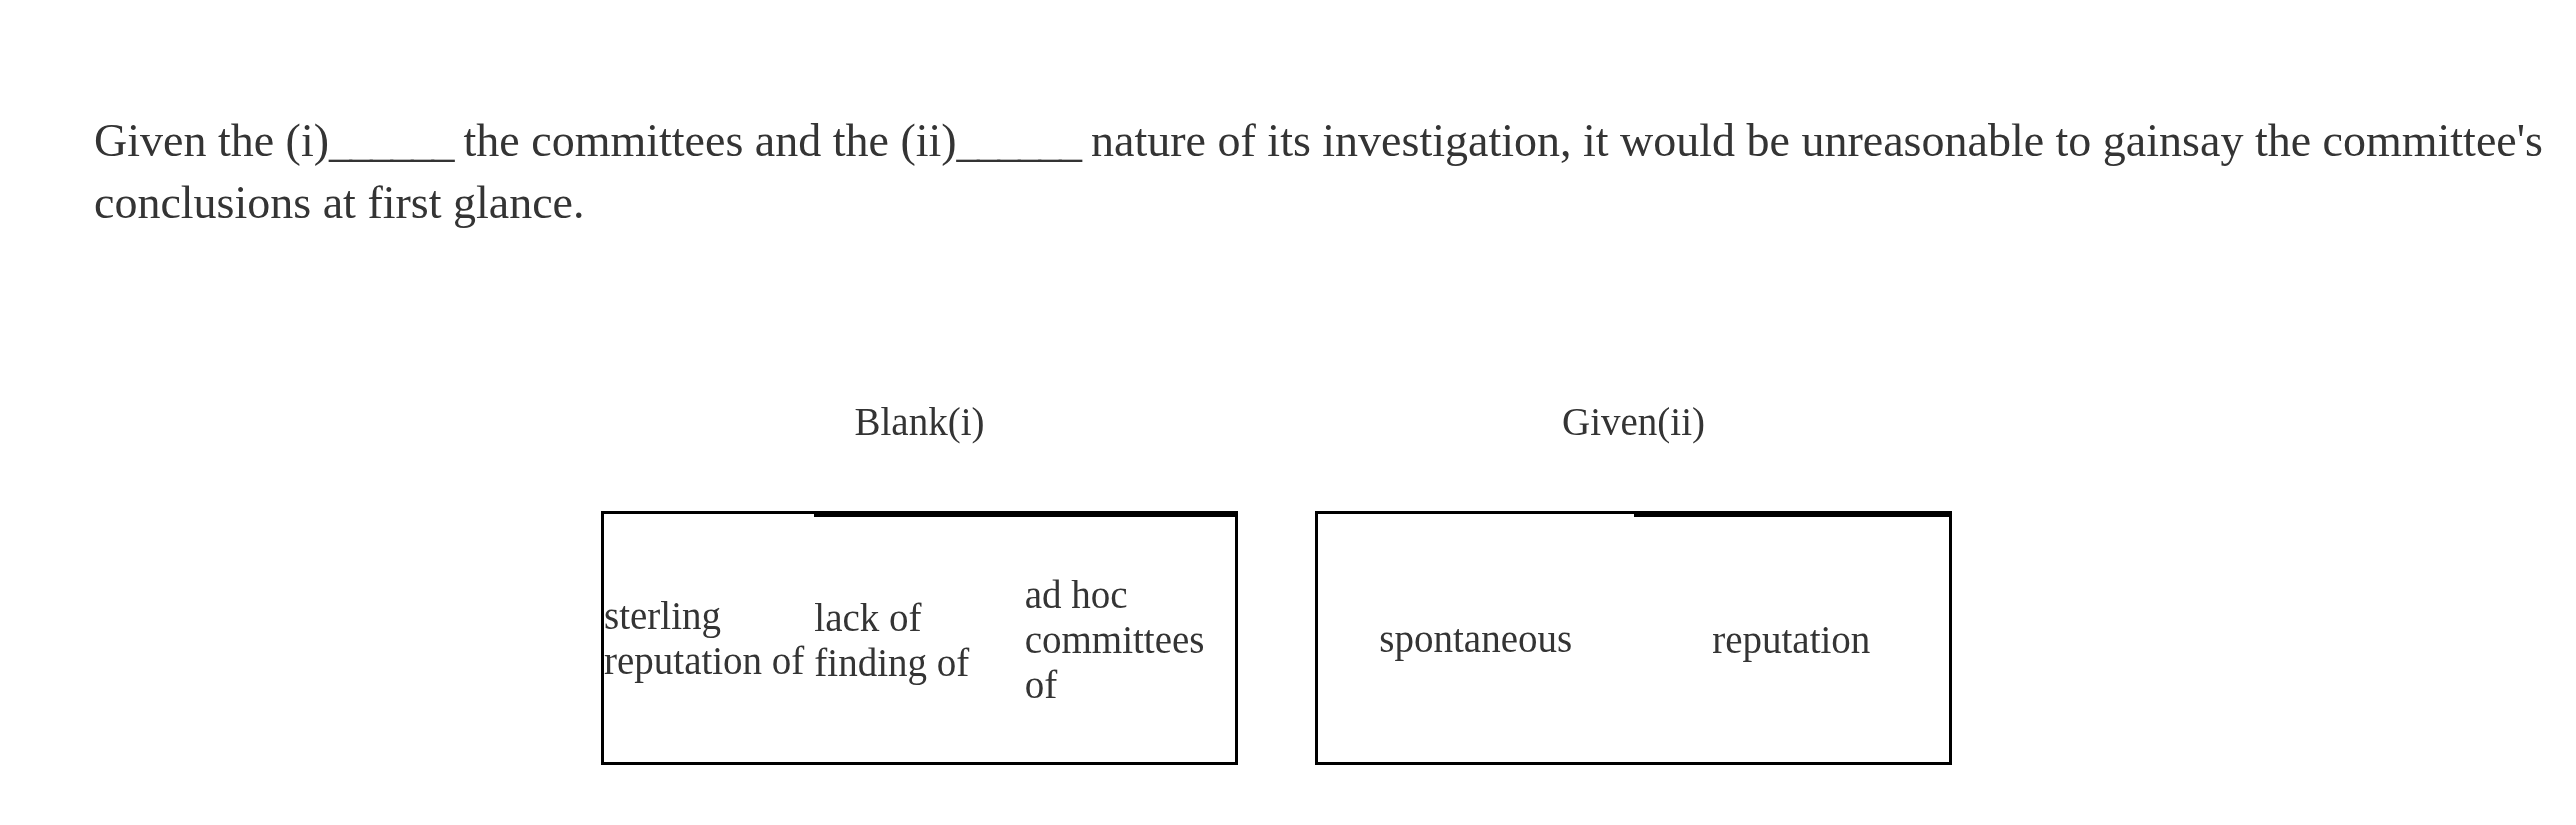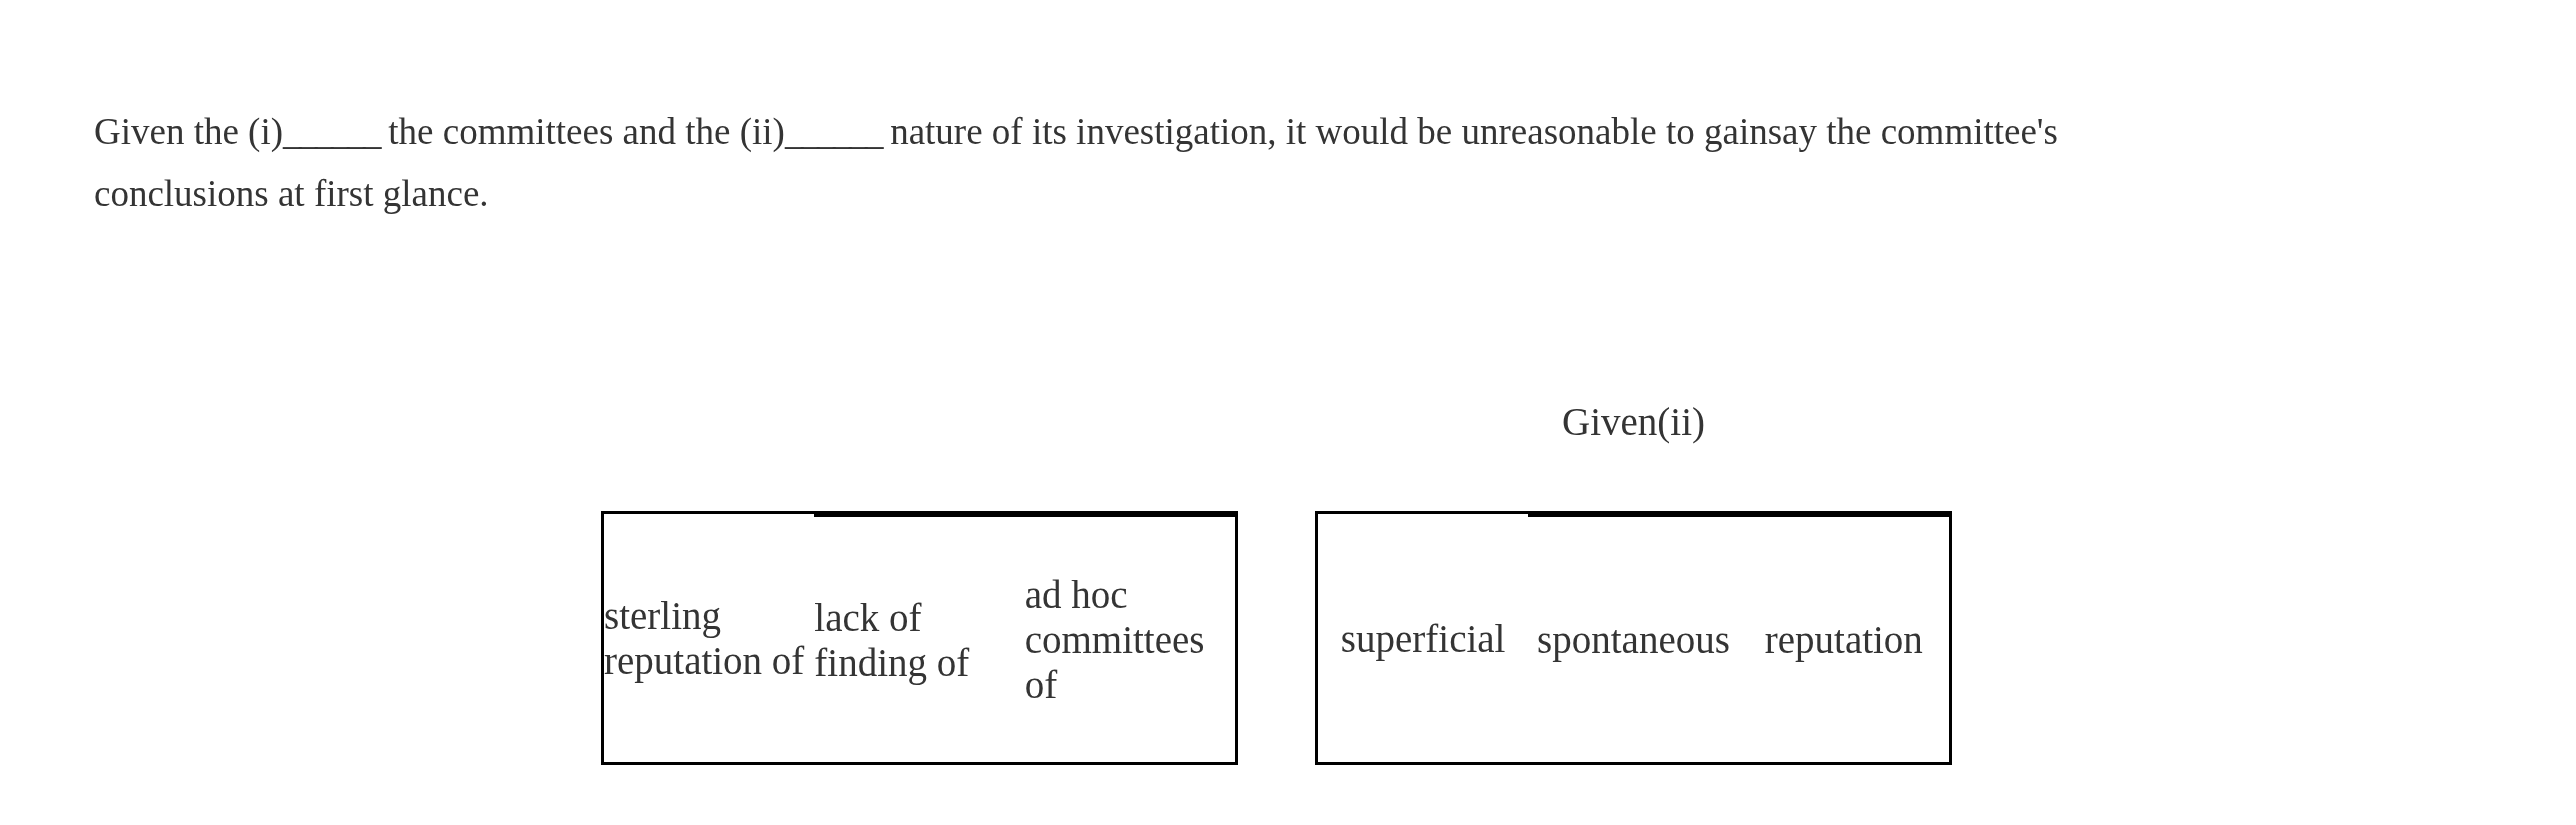--- a/index.html
+++ b/index.html
@@ -13,21 +13,21 @@
     color: var(--text, #343434);
     font-family: "Liberation Serif", "DejaVu Serif", serif;
     overflow: hidden;
   }
 
   
   .stem {
     position: absolute;
     left: 94px;
     top: 64px;
-    font-size: 37px;
+    font-size: 46px;
     line-height: 62px;
   }
   .stem-line { display: block; white-space: nowrap; }
   .blank { letter-spacing: -2.5px; }
 
   
   .col-label {
     position: absolute;
     top: 402px;
     font-size: 39px;
@@ -67,28 +67,28 @@
 </head>
 <body>
 
 <div class="page" style="--text: #343434; --border: #000000; --bg: #ffffff;">
 
   <p class="stem">
       <span class="stem-line"><span>Given the (i)</span><span class="blank">______</span><span> the committees and the (ii)</span><span class="blank">______</span><span> nature of its investigation, it would be unreasonable to gainsay the committee's</span></span>
       <span class="stem-line">conclusions at first glance.</span>
     </p>
 
+  <div class="col-label first">Blank(i)</div>
   <div class="col-label second">Given(ii)</div>
 
   <div class="options-table first">
     <div class="option-cell">sterling reputation of</div>
     <div class="option-cell">lack of finding of</div>
     <div class="option-cell">ad hoc committees of</div>
   </div>
 
   <div class="options-table second">
-    <div class="option-cell">superficial</div>
     <div class="option-cell">spontaneous</div>
     <div class="option-cell">reputation</div>
   </div>
 
 </div>
 
 
 </body></html>

